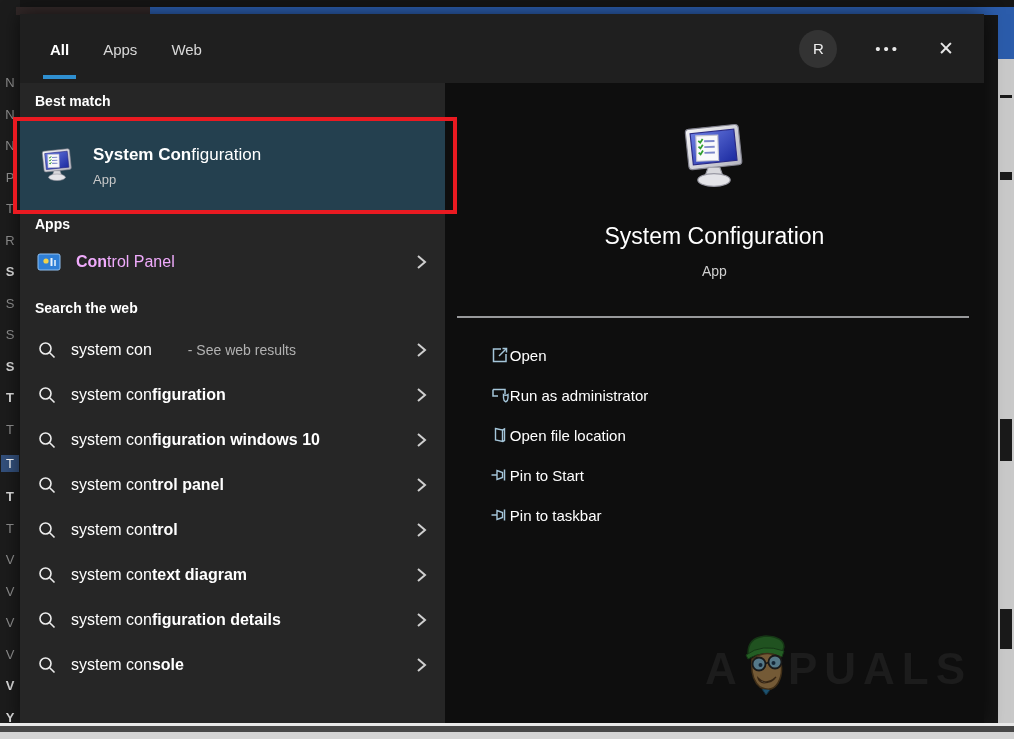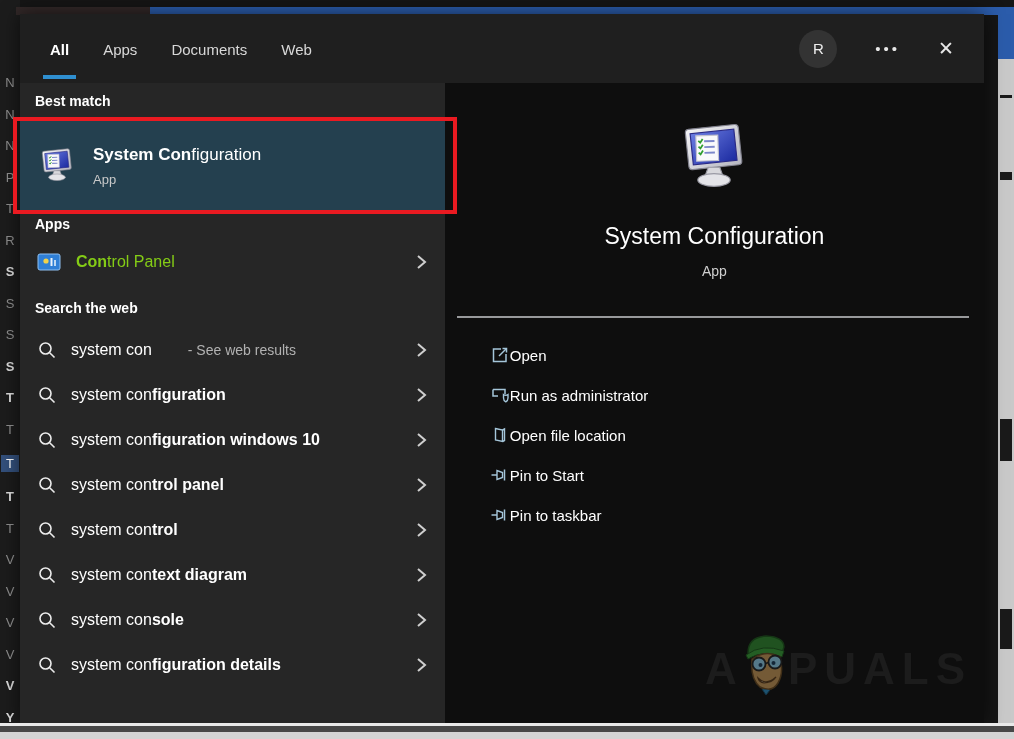--- a/index.html
+++ b/index.html
@@ -46,21 +46,21 @@
   .h-apps { top:133px; }
   .h-web { top:217px; }
 
   .best-match-row { position:absolute; left:0; top:36px; width:429px; height:93px; background:#24404f; display:flex; align-items:center; padding-left:18px; }
   .bm-text { margin-left:17px; }
   .bm-title { color:#fff; font-size:17px; }
   .bm-title .b { font-weight:bold; }
   .bm-sub { color:#c9c9c9; font-size:13px; margin-top:7px; }
 
   .app-row { position:absolute; left:0; top:156px; width:431px; height:45px; display:flex; align-items:center; padding:0 24px 0 17px; }
-  .app-row .label { color:#84cc16; font-size:16px; margin-left:15px; }
+  .app-row .label { color:#f0abfc; font-size:16px; margin-left:15px; }
   .app-row .label .b { font-weight:bold; }
 
   .suggestions { position:absolute; left:0; top:244px; width:431px; }
   .sugg-row { display:flex; align-items:center; height:45px; padding:0 24px 0 17px; }
   .sugg-text { margin-left:14px; color:#fff; font-size:16px; white-space:pre; }
   .sugg-text .comp { font-weight:bold; }
   .sugg-text .note { color:#b2b2b2; font-size:14px;padding-left:32px; }
   .chev { margin-left:auto; display:flex; align-items:center; }
 
   
@@ -149,21 +149,20 @@
     <div class="mark" style="top:412px; height:42px;"></div>
     <div class="mark" style="top:602px; height:40px;"></div>
   </div>
 
   <div class="search-window">
 
     <div class="tabbar">
       <div class="tabs">
         <div class="tab active">All</div>
         <div class="tab">Apps</div>
-        <div class="tab">Documents</div>
         <div class="tab">Web</div>
       </div>
       <div class="tabbar-right">
         <div class="avatar">R</div>
         <div class="ellipsis">•••</div>
         <div class="close-btn">✕</div>
       </div>
     </div>
 
     <div class="window-body">
@@ -278,34 +277,34 @@
                   <polyline points="2,3 9,9 2,15" stroke="#cfcfcf" stroke-width="2" fill="none"></polyline>
                 </svg>
               </span>
           </div>
 
           <div class="sugg-row">
             <svg width="20" height="20">
                 <circle cx="8.5" cy="8.5" r="5.5" stroke="#ececec" fill="none" stroke-width="1.6"></circle>
                 <line x1="12.7" y1="12.7" x2="17.5" y2="17.5" stroke="#ececec" stroke-width="1.6"></line>
               </svg>
+            <span class="sugg-text"><span class="typed">system con</span><span class="comp">figuration details</span></span>
+            <span class="chev">
+                <svg width="11" height="18">
+                  <polyline points="2,3 9,9 2,15" stroke="#cfcfcf" stroke-width="2" fill="none"></polyline>
+                </svg>
+              </span>
+          </div>
+
+          <div class="sugg-row">
+            <svg width="20" height="20">
+                <circle cx="8.5" cy="8.5" r="5.5" stroke="#ececec" fill="none" stroke-width="1.6"></circle>
+                <line x1="12.7" y1="12.7" x2="17.5" y2="17.5" stroke="#ececec" stroke-width="1.6"></line>
+              </svg>
             <span class="sugg-text"><span class="typed">system con</span><span class="comp">sole</span></span>
-            <span class="chev">
-                <svg width="11" height="18">
-                  <polyline points="2,3 9,9 2,15" stroke="#cfcfcf" stroke-width="2" fill="none"></polyline>
-                </svg>
-              </span>
-          </div>
-
-          <div class="sugg-row">
-            <svg width="20" height="20">
-                <circle cx="8.5" cy="8.5" r="5.5" stroke="#ececec" fill="none" stroke-width="1.6"></circle>
-                <line x1="12.7" y1="12.7" x2="17.5" y2="17.5" stroke="#ececec" stroke-width="1.6"></line>
-              </svg>
-            <span class="sugg-text"><span class="typed">system con</span><span class="comp">figuration details</span></span>
             <span class="chev">
                 <svg width="11" height="18">
                   <polyline points="2,3 9,9 2,15" stroke="#cfcfcf" stroke-width="2" fill="none"></polyline>
                 </svg>
               </span>
           </div>
 
 
         </div>
       </div>

